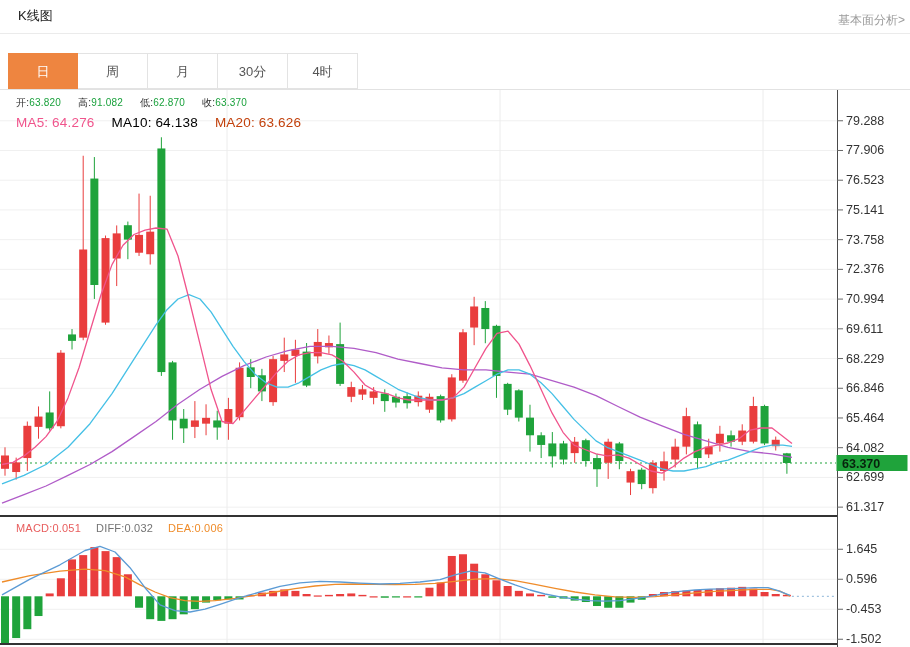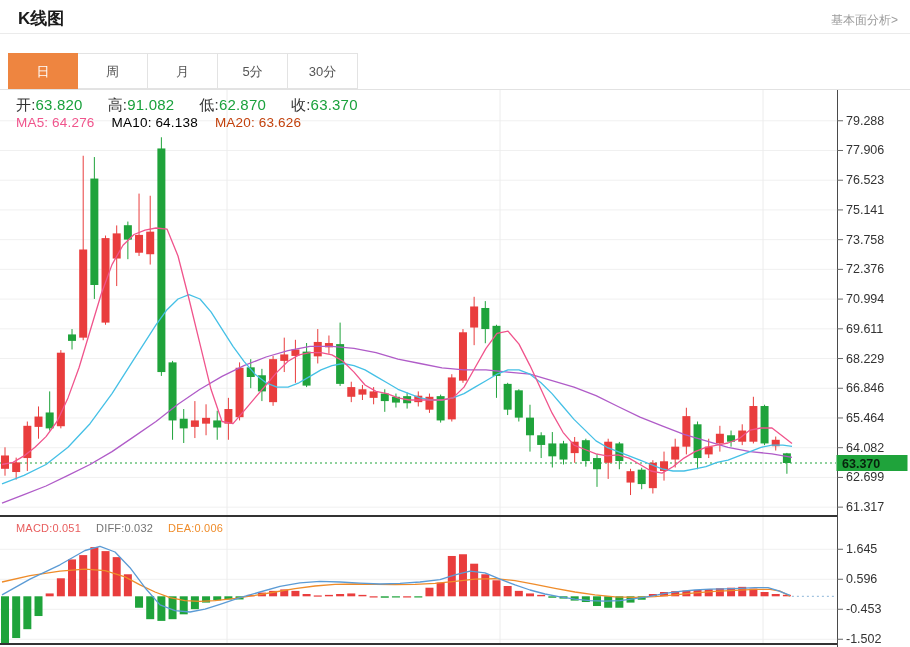--- a/index.html
+++ b/index.html
@@ -1,50 +1,50 @@
 <!DOCTYPE html>
 <html><head>
 <meta charset="utf-8">
 <style>
   html,body{margin:0;padding:0;background:#fff;}
   body{width:910px;height:647px;position:relative;overflow:hidden;
        font-family:"Liberation Sans","DejaVu Sans",sans-serif;}
-  .page-title{position:absolute;left:18px;top:7px;font-size:17px;font-weight:bold;color:#1b1b1b;}
-  .fund-link{position:absolute;right:12px;top:12px;font-size:12px;color:#9b9b9b;cursor:pointer;}
+  .page-title{position:absolute;left:18px;top:7px;font-size:13px;font-weight:normal;color:#1b1b1b;}
+  .fund-link{position:absolute;right:5px;top:12px;font-size:12px;color:#9b9b9b;cursor:pointer;}
   .title-divider{position:absolute;left:0;top:33px;width:910px;height:1px;background:#ebebeb;}
   .tabrow{position:absolute;left:0;top:53px;width:910px;height:37px;box-sizing:border-box;
           border-bottom:1px solid #e2e2e2;display:flex;padding-left:8px;}
   .tab{width:70px;height:36px;line-height:36px;text-align:center;font-size:13px;color:#555;
        background:#fff;border:1px solid #e3e3e3;border-left:none;cursor:pointer;box-sizing:border-box;}
   .tab:first-child{border-left:1px solid #e3e3e3;}
   .tab.sel{background:#ee8540;border-color:#ee8540;color:#fff;}
   #chart-wrap{position:absolute;left:0;top:90px;width:910px;height:557px;}
   #chart-svg{position:absolute;left:0;top:0;}
   .overlay{position:absolute;z-index:5;display:flex;white-space:nowrap;}
-  .ohlc-row{left:16px;top:6px;font-size:15px;gap:25px;}
+  .ohlc-row{left:16px;top:6px;font-size:10px;gap:17px;}
   .ohlc-row .lab{color:#333;}
   .ohlc-row .val{color:#1aa13c;}
   .ma-row{left:16px;top:25px;font-size:13.5px;gap:17px;align-items:center;}
   .macd-row{left:16px;top:432px;font-size:11px;gap:15px;}
   .pair span{letter-spacing:0.2px;}
   text{font-family:"Liberation Sans","DejaVu Sans",sans-serif;}
 </style>
 </head>
 <body>
 
 <div class="page-title">K线图</div>
 <div class="fund-link">基本面分析&gt;</div>
 <div class="title-divider"></div>
 
 <div class="tabrow" id="tabrow">
     <div class="tab sel">日</div>
     <div class="tab">周</div>
     <div class="tab">月</div>
-    <div class="tab">5分</div>
     <div class="tab">30分</div>
+    <div class="tab">4时</div>
   </div>
 
 <div id="chart-wrap">
   <svg id="chart-svg" width="910" height="557">
       <line x1="0" y1="30.763000000000034" x2="837" y2="30.763000000000034" stroke="#f0f0f0"></line>
       <line x1="0" y1="60.47599999999983" x2="837" y2="60.47599999999983" stroke="#f0f0f0"></line>
       <line x1="0" y1="90.21050000000002" x2="837" y2="90.21050000000002" stroke="#f0f0f0"></line>
       <line x1="0" y1="119.92349999999982" x2="837" y2="119.92349999999982" stroke="#f0f0f0"></line>
       <line x1="0" y1="149.65800000000004" x2="837" y2="149.65800000000004" stroke="#f0f0f0"></line>
       <line x1="0" y1="179.37099999999984" x2="837" y2="179.37099999999984" stroke="#f0f0f0"></line>

